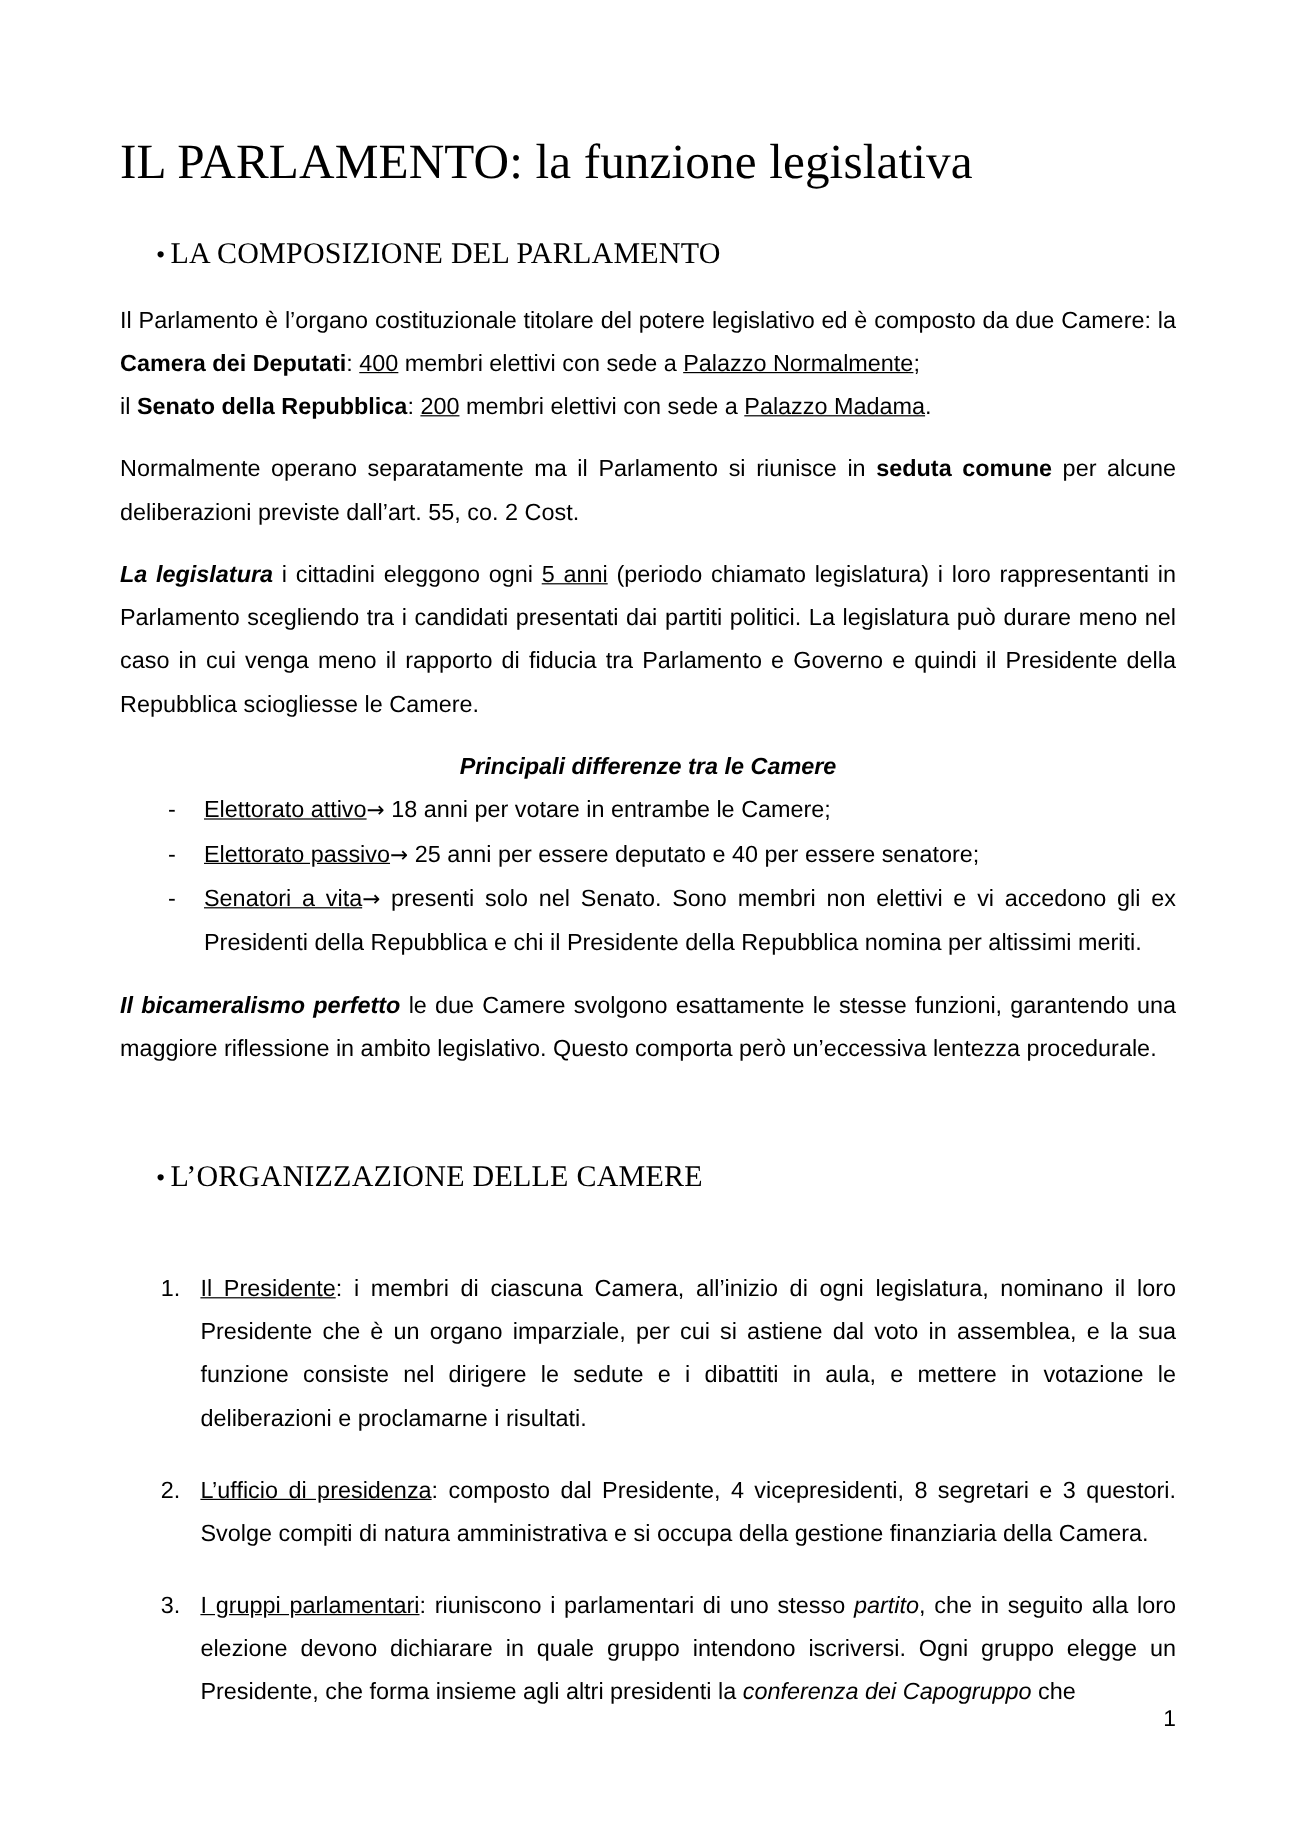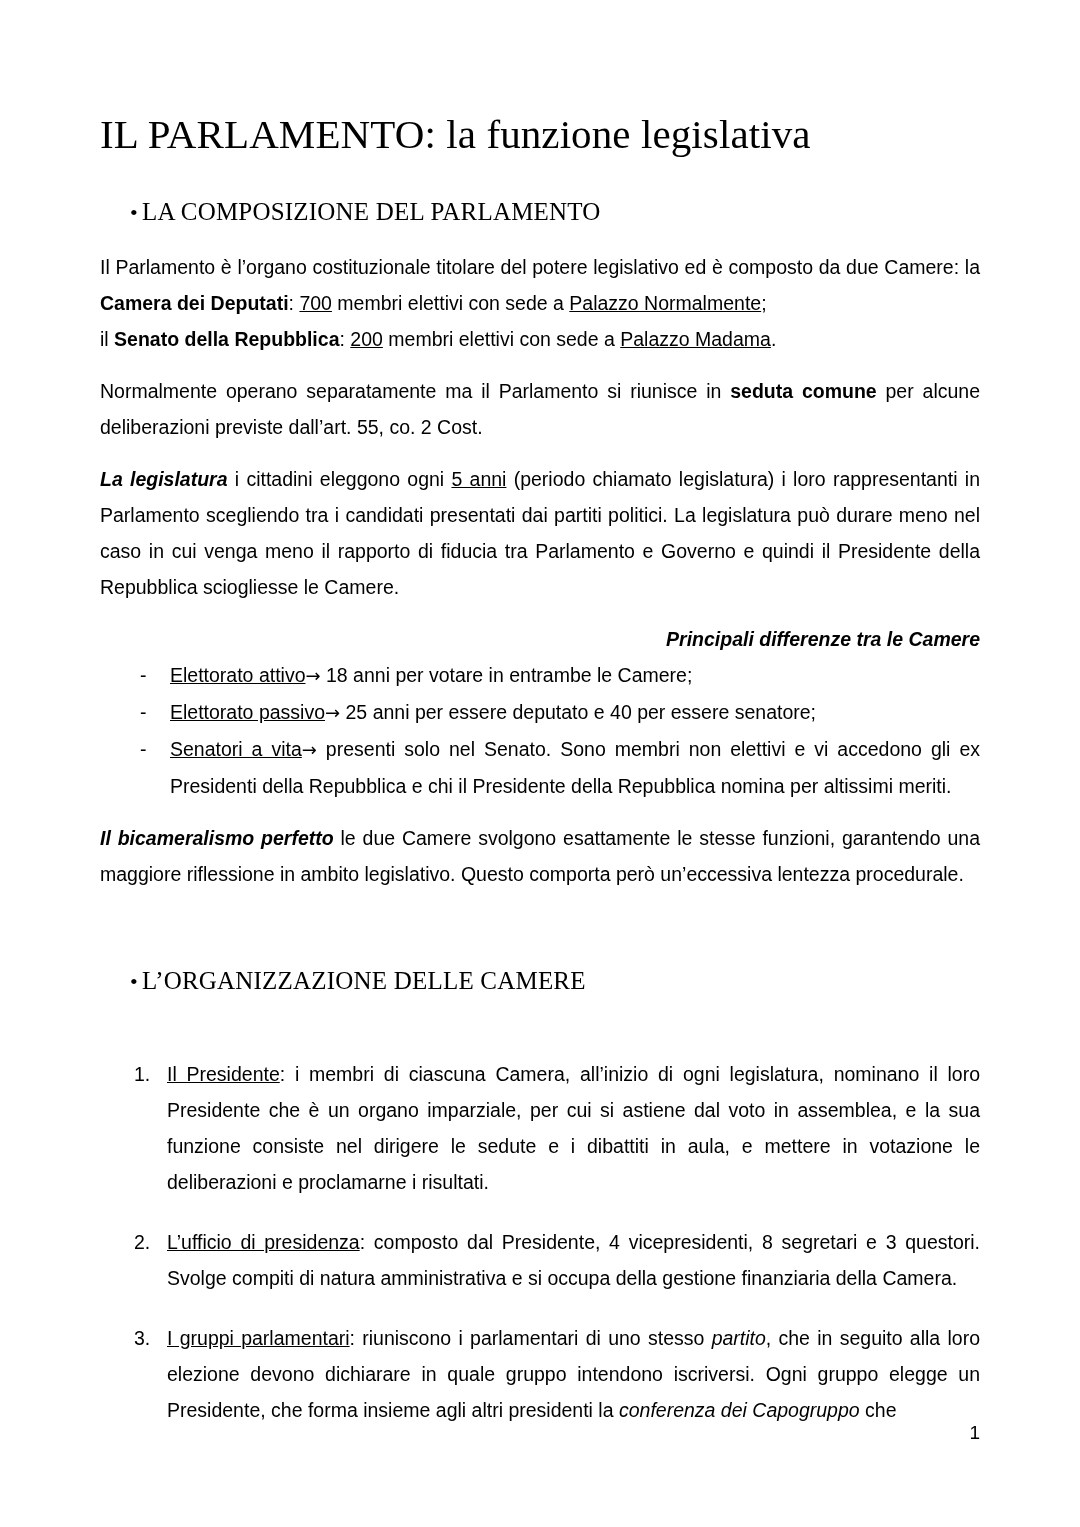--- a/index.html
+++ b/index.html
@@ -49,21 +49,21 @@
 
   
   .body-text {
     font-family: "Liberation Sans", "DejaVu Sans", sans-serif;
     font-size: 19.5px;
     line-height: 36px;
     text-align: justify;
     text-justify: inter-word;
     margin: 0;
   }
-  .body-text.nojust { text-align: right; }
+  .body-text.nojust { text-align: center; }
   b, strong { font-weight: bold; margin-top: 11px; }
   i, em { font-style: italic; }
   .bi { font-weight: bold; font-style: italic; margin-top: 12px; }
   .u { text-decoration: underline; }
 
   
   .dash-list { margin: 0; padding: 0; list-style: none; }
   .dash-list li {
     font-family: "Liberation Sans", "DejaVu Sans", sans-serif;
     font-size: 19.5px;
@@ -122,21 +122,21 @@
   <div class="gap-title"></div>
 
   <div class="section-heading">
     <span class="bullet">•</span>
     <span class="sh-text">LA COMPOSIZIONE DEL PARLAMENTO</span>
   </div>
 
   <div class="gap-md"></div>
 
   <p class="body-text">
-    <span>Il Parlamento è l’organo costituzionale titolare del potere legislativo ed è composto da due Camere: la </span><b>Camera dei Deputati</b><span>: </span><span class="u">700</span><span> membri elettivi con sede a </span><span class="u">Palazzo Normalmente</span><span>;</span><br>
+    <span>Il Parlamento è l’organo costituzionale titolare del potere legislativo ed è composto da due Camere: la </span><b>Camera dei Deputati</b><span>: </span><span class="u">400</span><span> membri elettivi con sede a </span><span class="u">Palazzo Normalmente</span><span>;</span><br>
     <span>il </span><b>Senato della Repubblica</b><span>: </span><span class="u">200</span><span> membri elettivi con sede a </span><span class="u">Palazzo Madama</span><span>.</span>
   </p>
 
   <div class="gap-sm"></div>
 
   <p class="body-text">
     <span>Normalmente operano separatamente ma il Parlamento si riunisce in </span><b>seduta comune</b><span> per alcune deliberazioni previste dall’art. 55, co. 2 Cost.</span>
   </p>
 
   <div class="gap-sm"></div>

